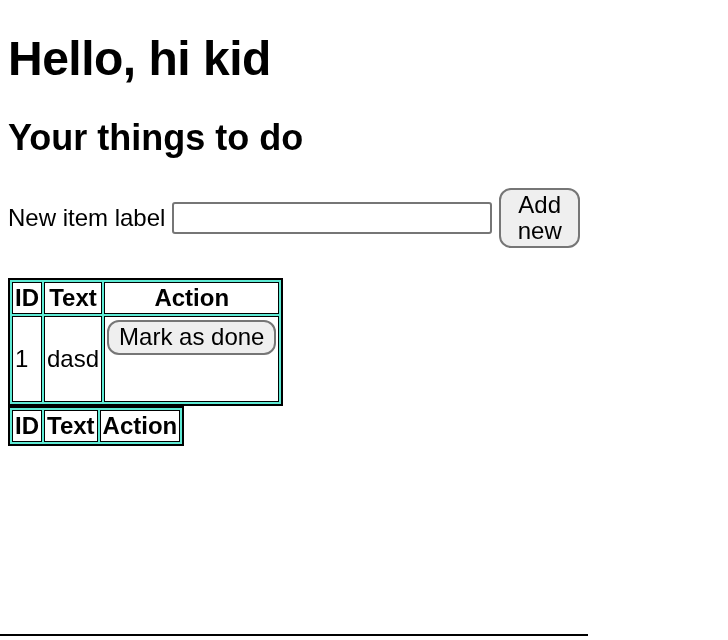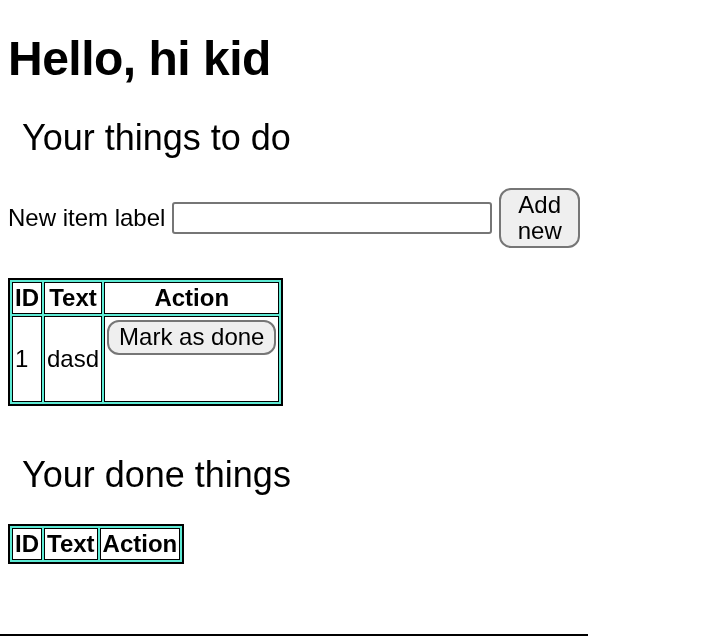--- a/index.html
+++ b/index.html
@@ -28,22 +28,22 @@
   
   h1.page-title {
     font-size: 2em;            
     font-weight: bold;
     margin: 0.67em 0;
     line-height: 1.12;
     letter-spacing: -0.5px;
   }
   h2.section-title {
     font-size: 1.5em;          
-    font-weight: normal;
-    margin: 0.83em 14px;
+    font-weight: bold;
+    margin: 0.83em 0;
     line-height: 1.1;
   }
   h2.section-title.done-title {
     margin-top: 1.35em;
   }
 
   
   .form-row {
     display: flex;
     align-items: center;
@@ -160,21 +160,20 @@
         <tr>
           <td class="col-id">1</td>
           <td class="col-text">dasd</td>
           <td class="col-action">
             <button class="btn">Mark as done</button>
           </td>
         </tr>
       </tbody>
     </table>
 
-    <h2 class="section-title done-title">Your done things</h2>
 
     <table class="todo-table done">
       <thead>
         <tr>
           <th>ID</th>
           <th>Text</th>
           <th>Action</th>
         </tr>
       </thead>
       <tbody></tbody>

